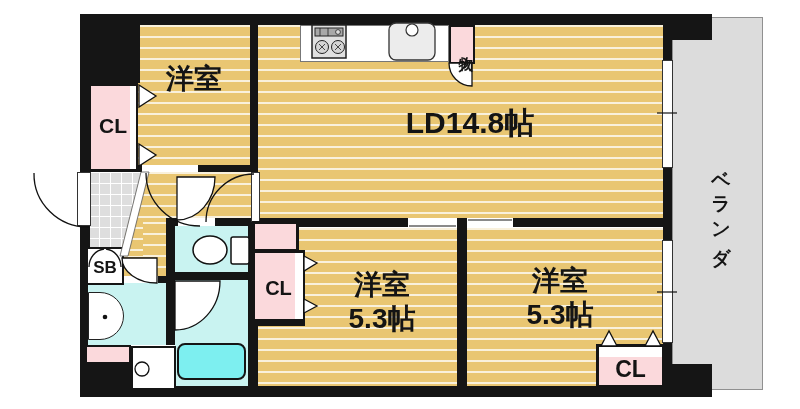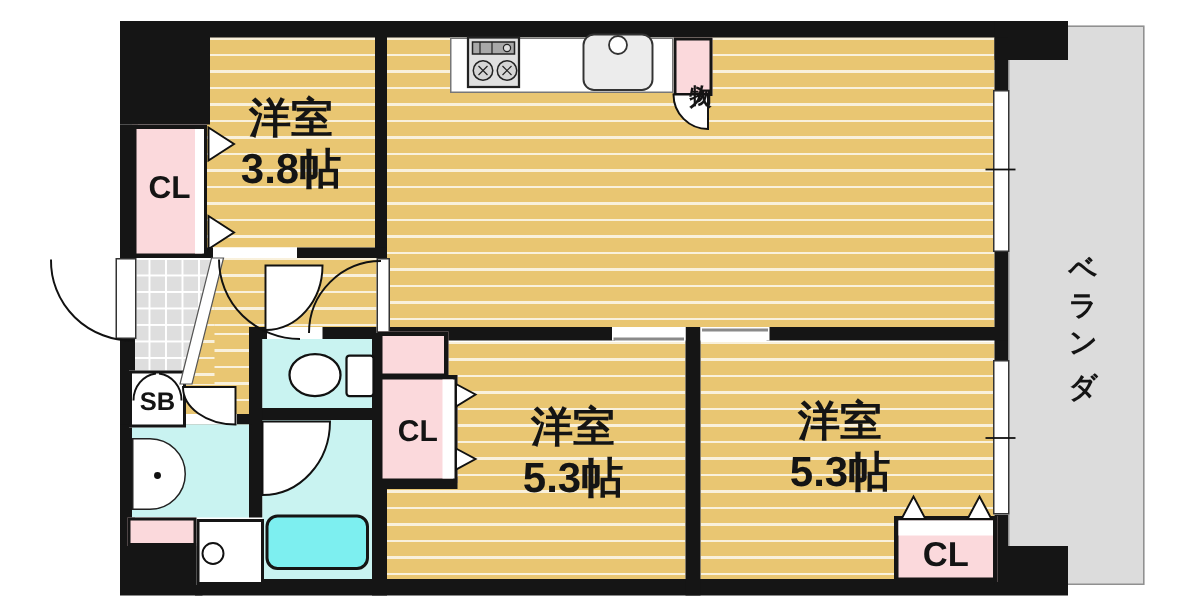--- a/index.html
+++ b/index.html
@@ -132,23 +132,23 @@
       <circle cx="412" cy="30" r="6" fill="#fff" stroke="#333" stroke-width="1.2"></circle>
     </g>
     <g>
       <rect x="231" y="237" width="18" height="27" rx="2" fill="#fff" stroke="#111" stroke-width="1.5"></rect>
       <ellipse cx="210" cy="250" rx="17" ry="14" fill="#fff" stroke="#111" stroke-width="1.5"></ellipse>
     </g>
     <circle cx="142" cy="369" r="7" fill="#fff" stroke="#111" stroke-width="1.3"></circle>
     <circle cx="105" cy="317" r="2.3" fill="#111"></circle>
   </svg>
 
+  <div class="label" style="left:340px;top:106px;width:260px;font-size:30px;">LD14.8帖</div>
   <div class="label" style="left:138px;top:62px;width:112px;font-size:28px;line-height:34px;">
     <div>洋室</div>
-    <div>3.8帖</div>
   </div>
   <div class="label" style="left:302px;top:268px;width:160px;font-size:28px;line-height:34px;">
     <div>洋室</div>
     <div>5.3帖</div>
   </div>
   <div class="label" style="left:480px;top:264px;width:160px;font-size:28px;line-height:34px;">
     <div>洋室</div>
     <div>5.3帖</div>
   </div>
   <div class="label" style="left:88px;top:114px;width:50px;font-size:21px;">CL</div>

